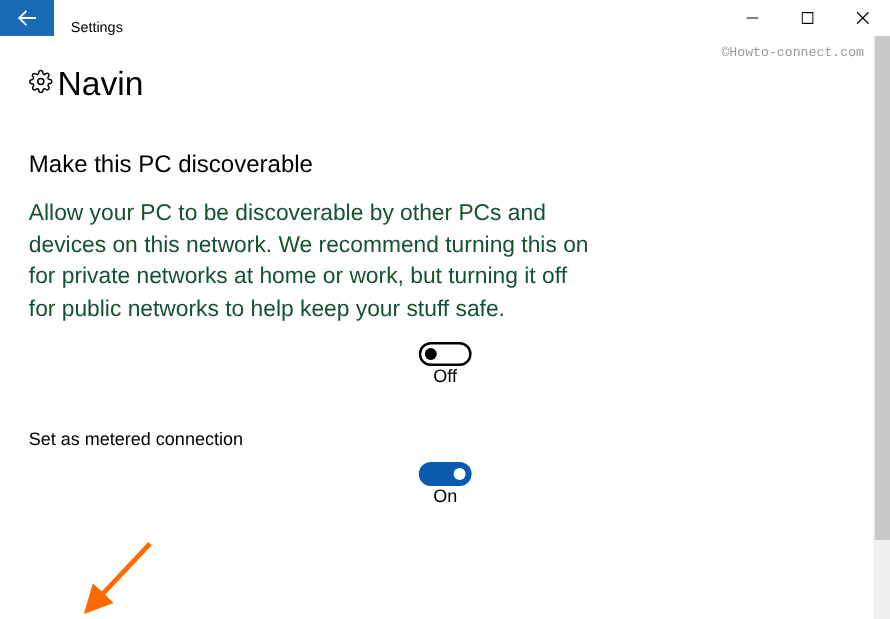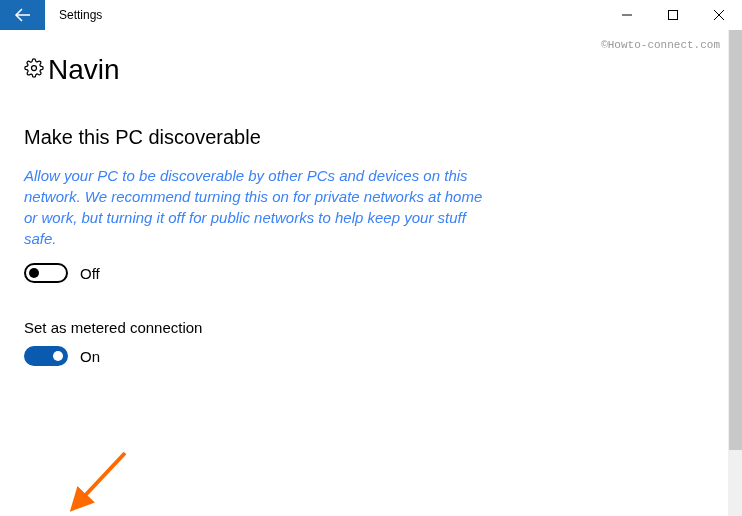--- a/index.html
+++ b/index.html
@@ -7,21 +7,21 @@
       font-family: "Segoe UI", -apple-system, sans-serif;
       background: #fff;
       width: 742px;
       height: 516px;
       overflow: hidden;
       position: relative;
     }
     .titlebar {
       height: 30px;
       display: flex;
-      align-items: center;
+      align-items: flex-end;
       position: relative;
     }
     .back-button {
       width: 45px;
       height: 30px;
       background: #1a6bb5;
       display: flex;
       align-items: center;
       justify-content: center;
       cursor: pointer;
@@ -69,37 +69,37 @@
       font-weight: 400;
       color: #000;
     }
     .section-title {
       font-size: 20px;
       font-weight: 400;
       color: #000000;
       margin-bottom: 16px;
     }
     .section-desc {
-      font-size: 15px;
-      color: #3b82f6;
+      font-size: 19px;
+      color: #14532d;
       line-height: 1.4;
       max-width: 470px;
       margin-bottom: 14px;
-      font-style: italic;
     }
     .sub-label {
       font-size: 15px;
       color: #000;
       margin-bottom: 10px;
     }
     .toggle-row {
       display: flex;
       align-items: center;
-      gap: 12px;
+      gap: 0;
       margin-bottom: 36px;
+      flex-direction: column;
     }
     .toggle {
       width: 44px;
       height: 20px;
       border-radius: 10px;
       position: relative;
       cursor: pointer;
     }
     .toggle.off {
       border: 2px solid #000;

